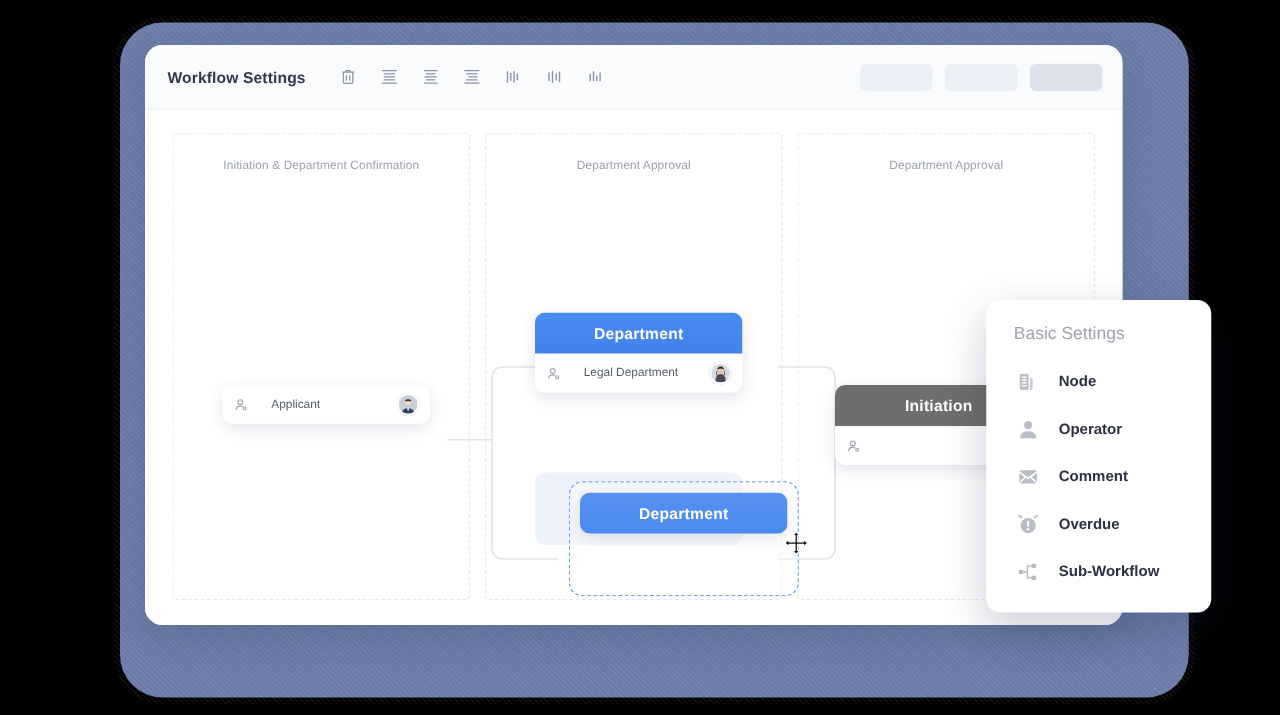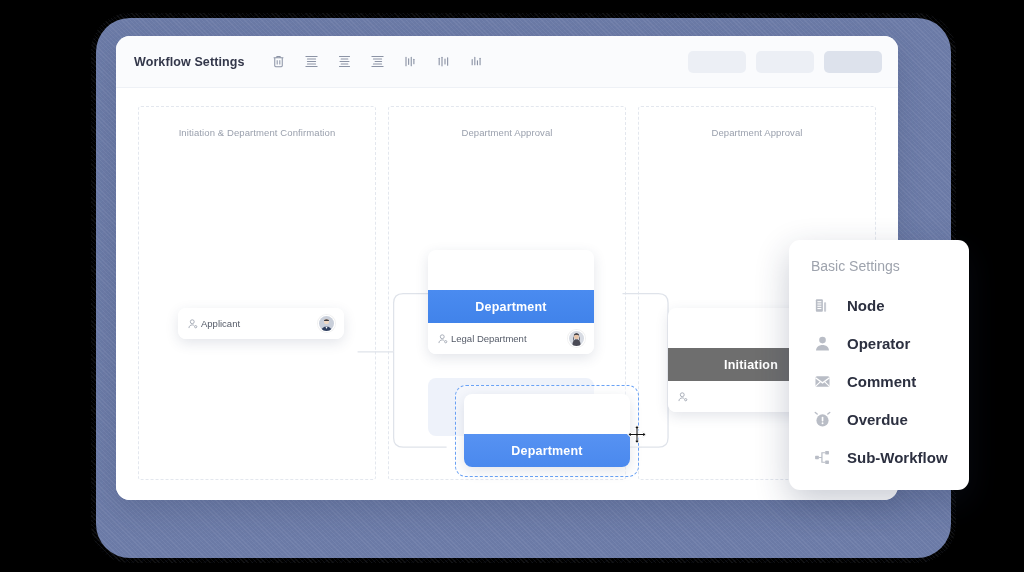--- a/index.html
+++ b/index.html
@@ -110,32 +110,31 @@
     border-radius: 8px;
     box-shadow: 0 4px 13px rgba(40,55,95,.13);
     overflow: hidden;
   }
   .node-head {
     height: 33px;
     display: flex; align-items: center; justify-content: center;
     color: #ffffff;
     font-size: 12.5px; font-weight: bold;
     letter-spacing: .2px;
-    margin-top: 40px;
   }
   .node-body {
     height: 31px;
     display: flex; align-items: center;
     padding: 0 9px;
     background: #ffffff;
   }
   .node-user-label {
     flex: 1;
     font-size: 9.5px; color: #555b68;
-    margin-left: 2px;
+    margin-left: 18px;
     white-space: nowrap; overflow: hidden;
   }
   .avatar {
     width: 17px; height: 17px; border-radius: 50%;
     flex: none;
     border: 1.5px solid #ffffff;
     box-shadow: 0 0 0 1px rgba(0,0,0,.06);
     overflow: hidden; position: relative;
   }
   .av-face { position:absolute; left:0; right:0; top:0; bottom:0; }
@@ -198,21 +197,21 @@
     padding: 8px 22px;
     cursor: pointer;
   }
   .panel-icon {
     width: 22px; height: 22px;
     display: flex; align-items: center; justify-content: center;
     flex: none;
   }
   .panel-label {
     margin-left: 14px;
-    font-size: 15px; color: #2c3040; font-weight: bold;
+    font-size: 12px; color: #2c3040; font-weight: bold;
     white-space: nowrap;
   }
 </style>
 </head>
 <body>
 
 <div id="stage">
 
   <div id="backdrop-frame"></div>
 

